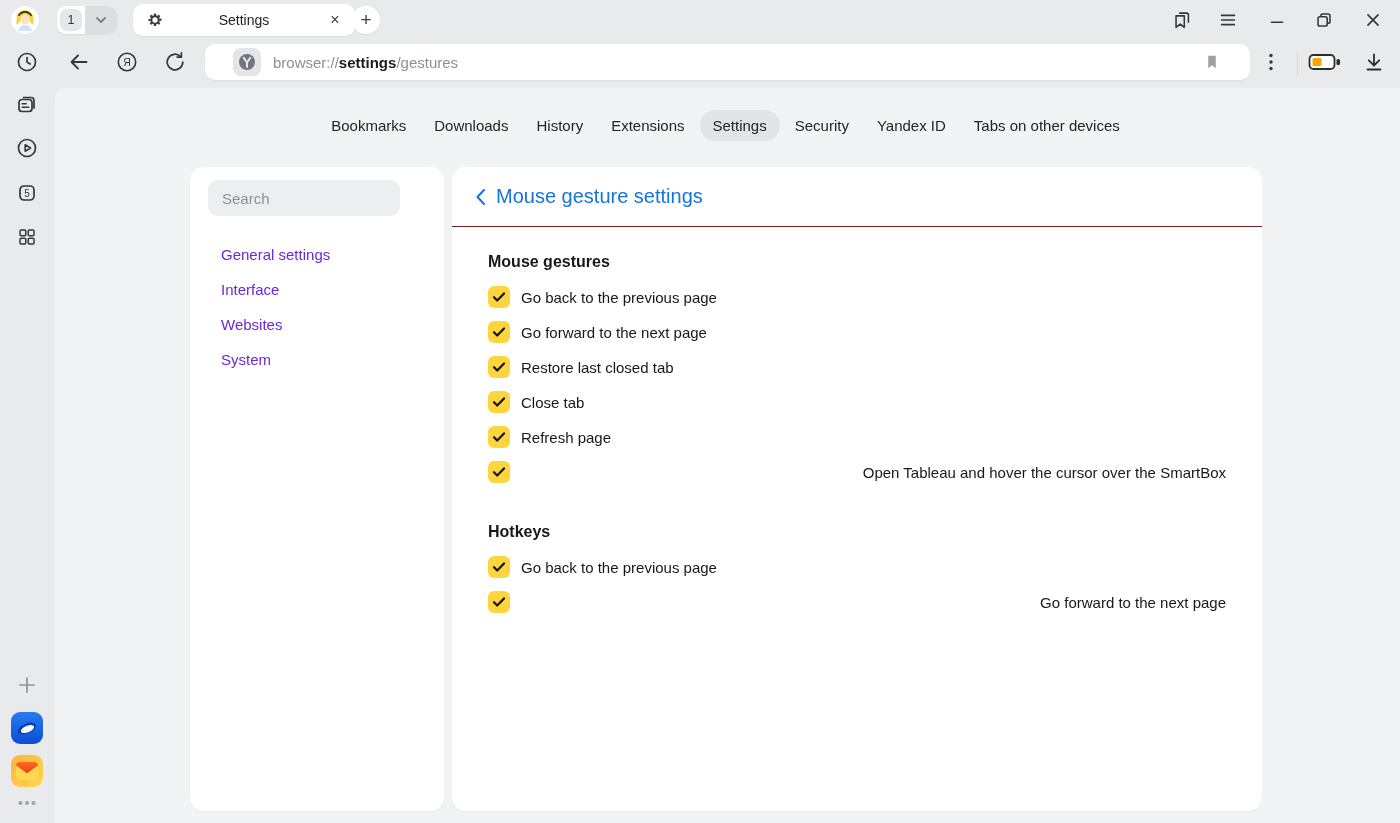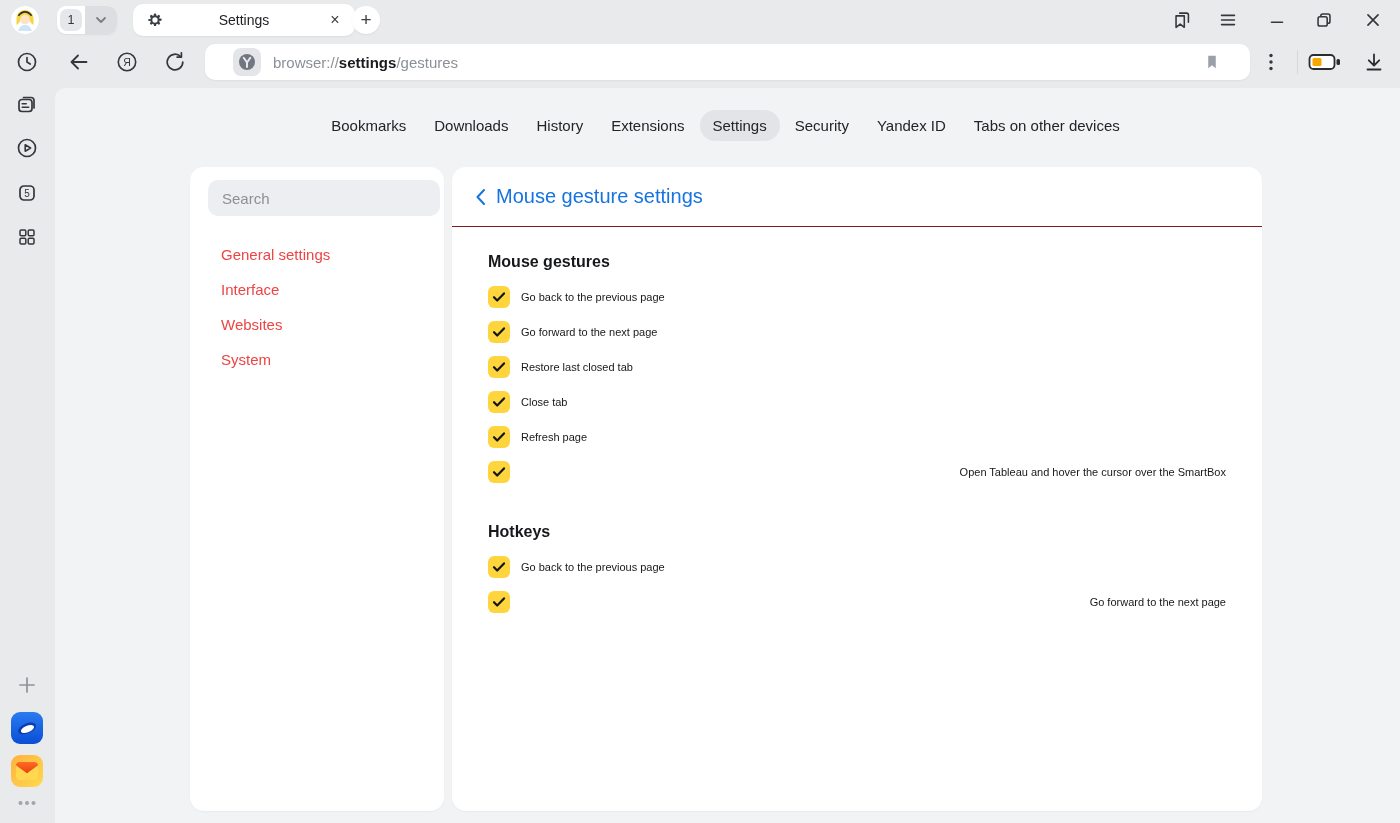--- a/index.html
+++ b/index.html
@@ -37,36 +37,36 @@
   .rapp{position:absolute;left:11px;width:32px;height:32px;cursor:pointer;}
 
   
   .viewport{position:absolute;left:55px;top:88px;width:1345px;height:735px;background:var(--page);border-top-left-radius:10px;}
   .nav-tabs{position:absolute;left:0;right:4px;top:22px;display:flex;justify-content:center;gap:2px;}
   .nav-tab{border:none;background:transparent;padding:7px 13px;border-radius:17px;font-size:15px;color:#222428;font-family:inherit;cursor:pointer;white-space:nowrap;}
   .nav-tab.active{background:#e3e4e7;}
 
   .card{position:absolute;background:var(--card);border-radius:14px;box-shadow:0 1px 2px rgba(0,0,0,.04);}
   .sidebar-card{left:135px;top:79px;width:254px;height:644px;}
-  .search-input{display:block;width:232px;height:36px;margin:13px 17px 0 18px;border:none;border-radius:10px;background:#edeef1;padding:0 14px;font-size:15px;color:#1d1f23;font-family:inherit;outline:none;}
+  .search-input{display:block;width:192px;height:36px;margin:13px 17px 0 18px;border:none;border-radius:10px;background:#edeef1;padding:0 14px;font-size:15px;color:#1d1f23;font-family:inherit;outline:none;}
   .search-input::placeholder{color:#8b9097;}
   .side-list{list-style:none;margin-top:21px;}
-  .side-item{padding-left:31px;font-size:15px;line-height:35px;color:#ef4444;cursor:pointer;white-space:nowrap;}
+  .side-item{padding-left:31px;font-size:15px;line-height:35px;color:#6d28d9;cursor:pointer;white-space:nowrap;}
 
   .main-card{left:397px;top:79px;width:810px;height:644px;}
   .main-header{height:60px;display:flex;align-items:center;padding-left:17px;border-bottom:1px solid #7f1d1d;}
   .back-btn{width:22px;height:22px;display:flex;align-items:center;justify-content:center;margin-right:5px;cursor:pointer;}
   .page-title{font-size:20px;color:var(--accent);font-weight:400;cursor:pointer;}
   .main-body{padding:26px 36px;}
   .gesture-section + .gesture-section{margin-top:40px;}
   .section-heading{font-size:16px;font-weight:700;color:#17181b;margin-bottom:15px;}
   .check-row{display:flex;align-items:center;gap:11px;margin-bottom:13px;cursor:pointer;}
   .check-row:last-child{margin-bottom:0;justify-content:space-between;}
   .checkbox{width:22px;height:22px;border-radius:6px;background:var(--yellow);display:flex;align-items:center;justify-content:center;flex:none;cursor:pointer;}
-  .check-label{font-size:11px;color:#17181b;}
+  .check-label{font-size:15px;color:#17181b;}
 </style>
 </head>
 <body>
 
 <div id="app">
 
   <div class="avatar">
     <svg width="28" height="28" viewBox="0 0 28 28">
       <circle cx="14" cy="14" r="14" fill="#ffffff"></circle>
       <path d="M14 4c-5 0-8.5 3.8-8.5 9v6c3-1.5 4-5 4-5h9s1 3.5 4 5v-6c0-5.2-3.5-9-8.5-9z" fill="#f5d542"></path>

